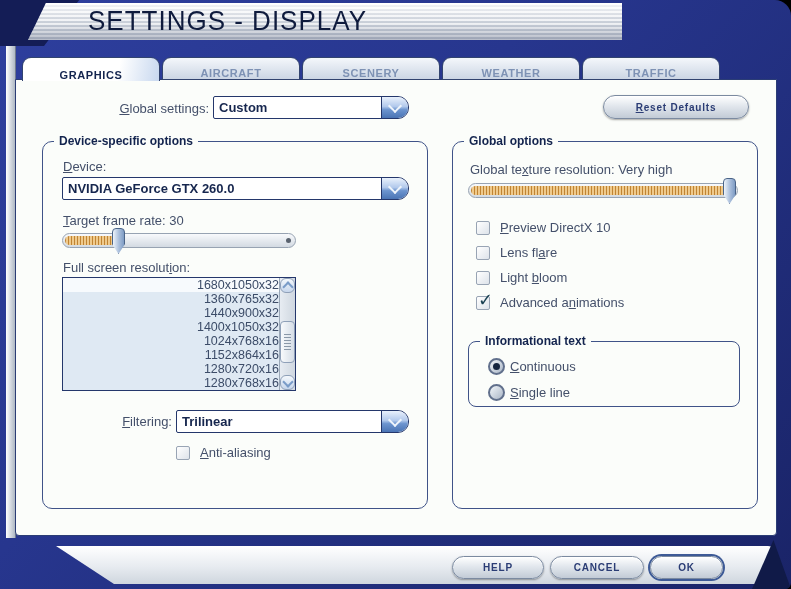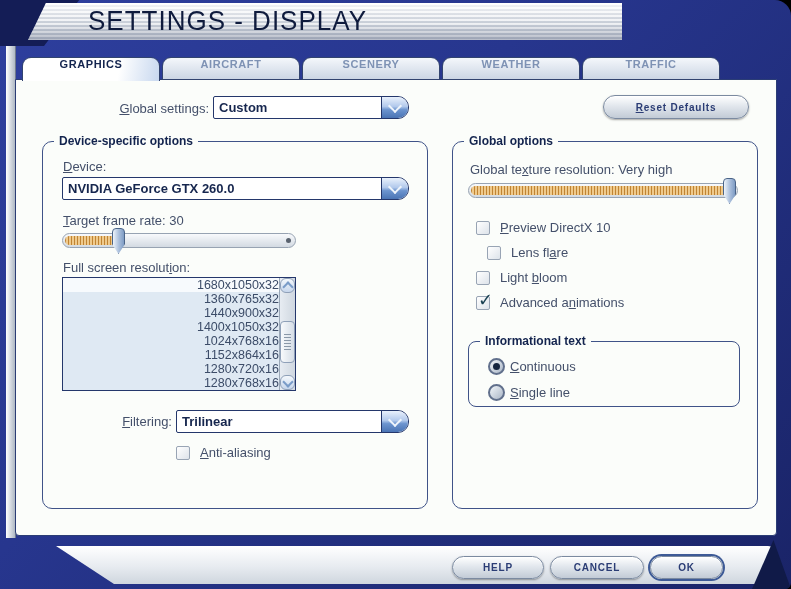--- a/index.html
+++ b/index.html
@@ -20,21 +20,21 @@
     color:#0f1b3d;transform:scaleY(1.06);transform-origin:top left;white-space:nowrap;}
   
   .left-strip{position:absolute;left:6px;top:46px;width:9px;height:492px;
     background:linear-gradient(90deg,#ffffff,#aeb8c4);border-right:1px solid #6f7a8c;}
   .panel{position:absolute;left:15px;top:79px;width:762px;height:457px;background:#fbfdfa;
     border:1px solid #2b3d75;border-radius:0 0 4px 4px;box-sizing:border-box;}
   
   .tab{position:absolute;top:57px;height:23px;width:138px;box-sizing:border-box;
     border:1px solid #32446f;border-radius:9px 9px 0 0;
     background:linear-gradient(180deg,#f4f7fb,#ccd6e4);
-    display:flex;align-items:flex-start;justify-content:center;
+    display:flex;align-items:flex-end;justify-content:center;
     font-size:11px;font-weight:bold;letter-spacing:.6px;color:#7e92b4;z-index:3;}
   .tab.active{background:linear-gradient(100deg,#ffffff 70%,#c8d8ef);height:24px;border-bottom:none;
     color:#13244e;z-index:4;}
   
   .lbl{position:absolute;font-size:13px;color:#44506a;white-space:nowrap;}
   .ul{text-decoration:underline;}
   .dd{position:absolute;box-sizing:border-box;height:23px;background:#fff;border:1px solid #24376b;
     border-radius:2px 11px 11px 2px;display:flex;align-items:stretch;}
   .dd .val{flex:1;display:flex;align-items:center;padding-left:5px;font-size:13px;font-weight:bold;
     color:#16264e;white-space:nowrap;overflow:hidden;}
@@ -205,21 +205,21 @@
   <div class="slider" style="left:468px;top:183px;width:270px">
     <span class="fill" style="width:calc(100% - 12px)"></span>
     <span class="enddot"></span>
     <span class="thumb" style="left:254px"></span>
   </div>
 
   <div class="checkrow" style="left:476px;top:219px">
     <span class="cbox"></span>
     <span class="clabel"><span></span><span class="ul">P</span><span>review DirectX 10</span></span>
   </div>
-  <div class="checkrow" style="left:487px;top:244px">
+  <div class="checkrow" style="left:476px;top:244px">
     <span class="cbox"></span>
     <span class="clabel"><span>Lens fl</span><span class="ul">a</span><span>re</span></span>
   </div>
   <div class="checkrow" style="left:476px;top:269px">
     <span class="cbox"></span>
     <span class="clabel"><span>Light </span><span class="ul">b</span><span>loom</span></span>
   </div>
   <div class="checkrow checked" style="left:476px;top:294px">
     <span class="cbox">
         <span class="mark">✓</span>

